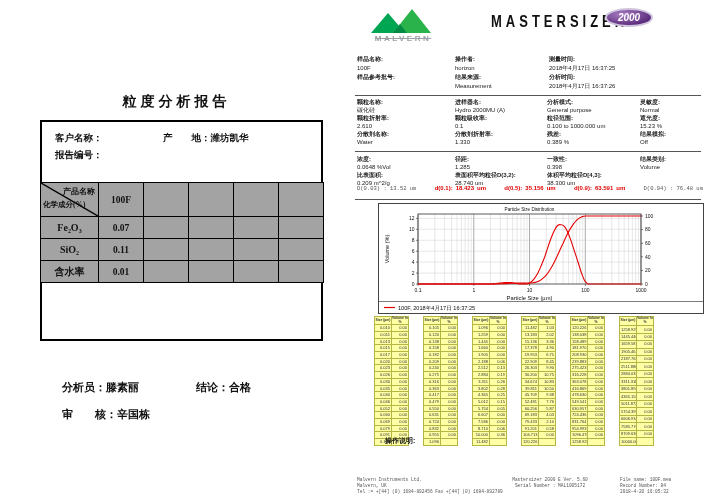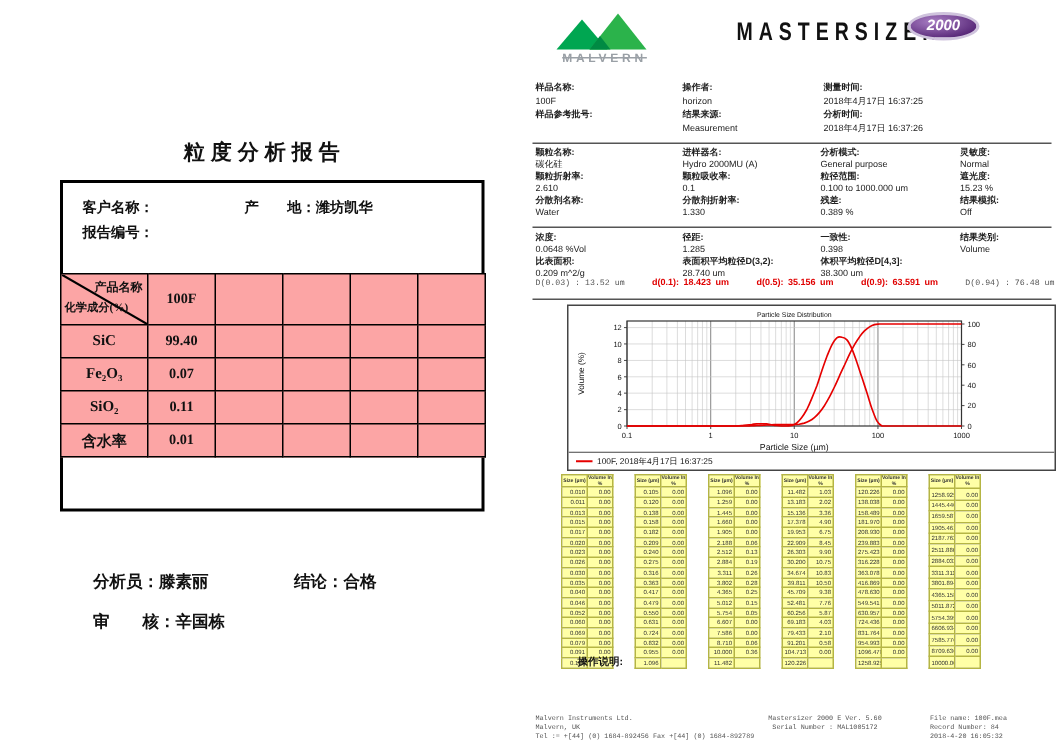--- a/index.html
+++ b/index.html
@@ -6,21 +6,21 @@
   body{font-family:"Liberation Sans",sans-serif;color:#111;}
   .canvas{position:relative;width:707px;height:500px;background:#fff;overflow:hidden;}
   .abs{position:absolute;}
 
   
   .left-page{position:absolute;left:0;top:0;width:353px;height:500px;font-family:"Liberation Serif",serif;}
   .l-company{left:0;top:66px;width:353px;text-align:center;font-size:15px;font-weight:bold;letter-spacing:1.5px;}
   .l-title{left:0;top:93px;width:353px;text-align:center;font-size:14px;font-weight:bold;letter-spacing:4px;}
   .l-box{left:40px;top:120px;width:283px;height:221px;border:2px solid #000;box-sizing:border-box;}
   .l-info{font-size:9.5px;font-weight:bold;white-space:nowrap;}
-  .chem-table{position:absolute;left:40px;top:182px;border-collapse:collapse;table-layout:fixed;background:#fca5a5;}
+  .chem-table{position:absolute;left:40px;top:182px;border-collapse:collapse;table-layout:fixed;background:#a3a3a3;}
   .chem-table th,.chem-table td{border:1px solid #000;padding:0;}
   .chem-table thead th{height:33px;}
   .chem-table tbody td{height:21px;}
   th.diag{position:relative;overflow:hidden;}
   .diag svg{position:absolute;left:0;top:0;width:100%;height:100%;}
   .diag-top{position:absolute;top:3px;right:3px;font-size:8px;font-weight:bold;}
   .diag-bottom{position:absolute;bottom:6px;left:2px;font-size:7.5px;font-weight:bold;}
   .prod-h{font-size:9.5px;font-weight:bold;text-align:center;}
   .chem-table td.comp{font-weight:bold;font-size:10px;text-align:center;}
   .chem-table td.val{font-weight:bold;font-size:9.5px;text-align:center;}
@@ -89,28 +89,20 @@
             <span class="diag-bottom">化学成分(%)</span>
           </th>
           <th class="prod-h">100F</th>
           <th class="prod-h"></th>
           <th class="prod-h"></th>
           <th class="prod-h"></th>
           <th class="prod-h"></th>
         </tr>
       </thead>
       <tbody id="chem-body">
-          <tr>
-            <td class="comp">SiC</td>
-            <td class="val">99.40</td>
-            <td></td>
-            <td></td>
-            <td></td>
-            <td></td>
-          </tr>
           <tr>
             <td class="comp">Fe₂O₃</td>
             <td class="val">0.07</td>
             <td></td>
             <td></td>
             <td></td>
             <td></td>
           </tr>
           <tr>
             <td class="comp">SiO₂</td>

